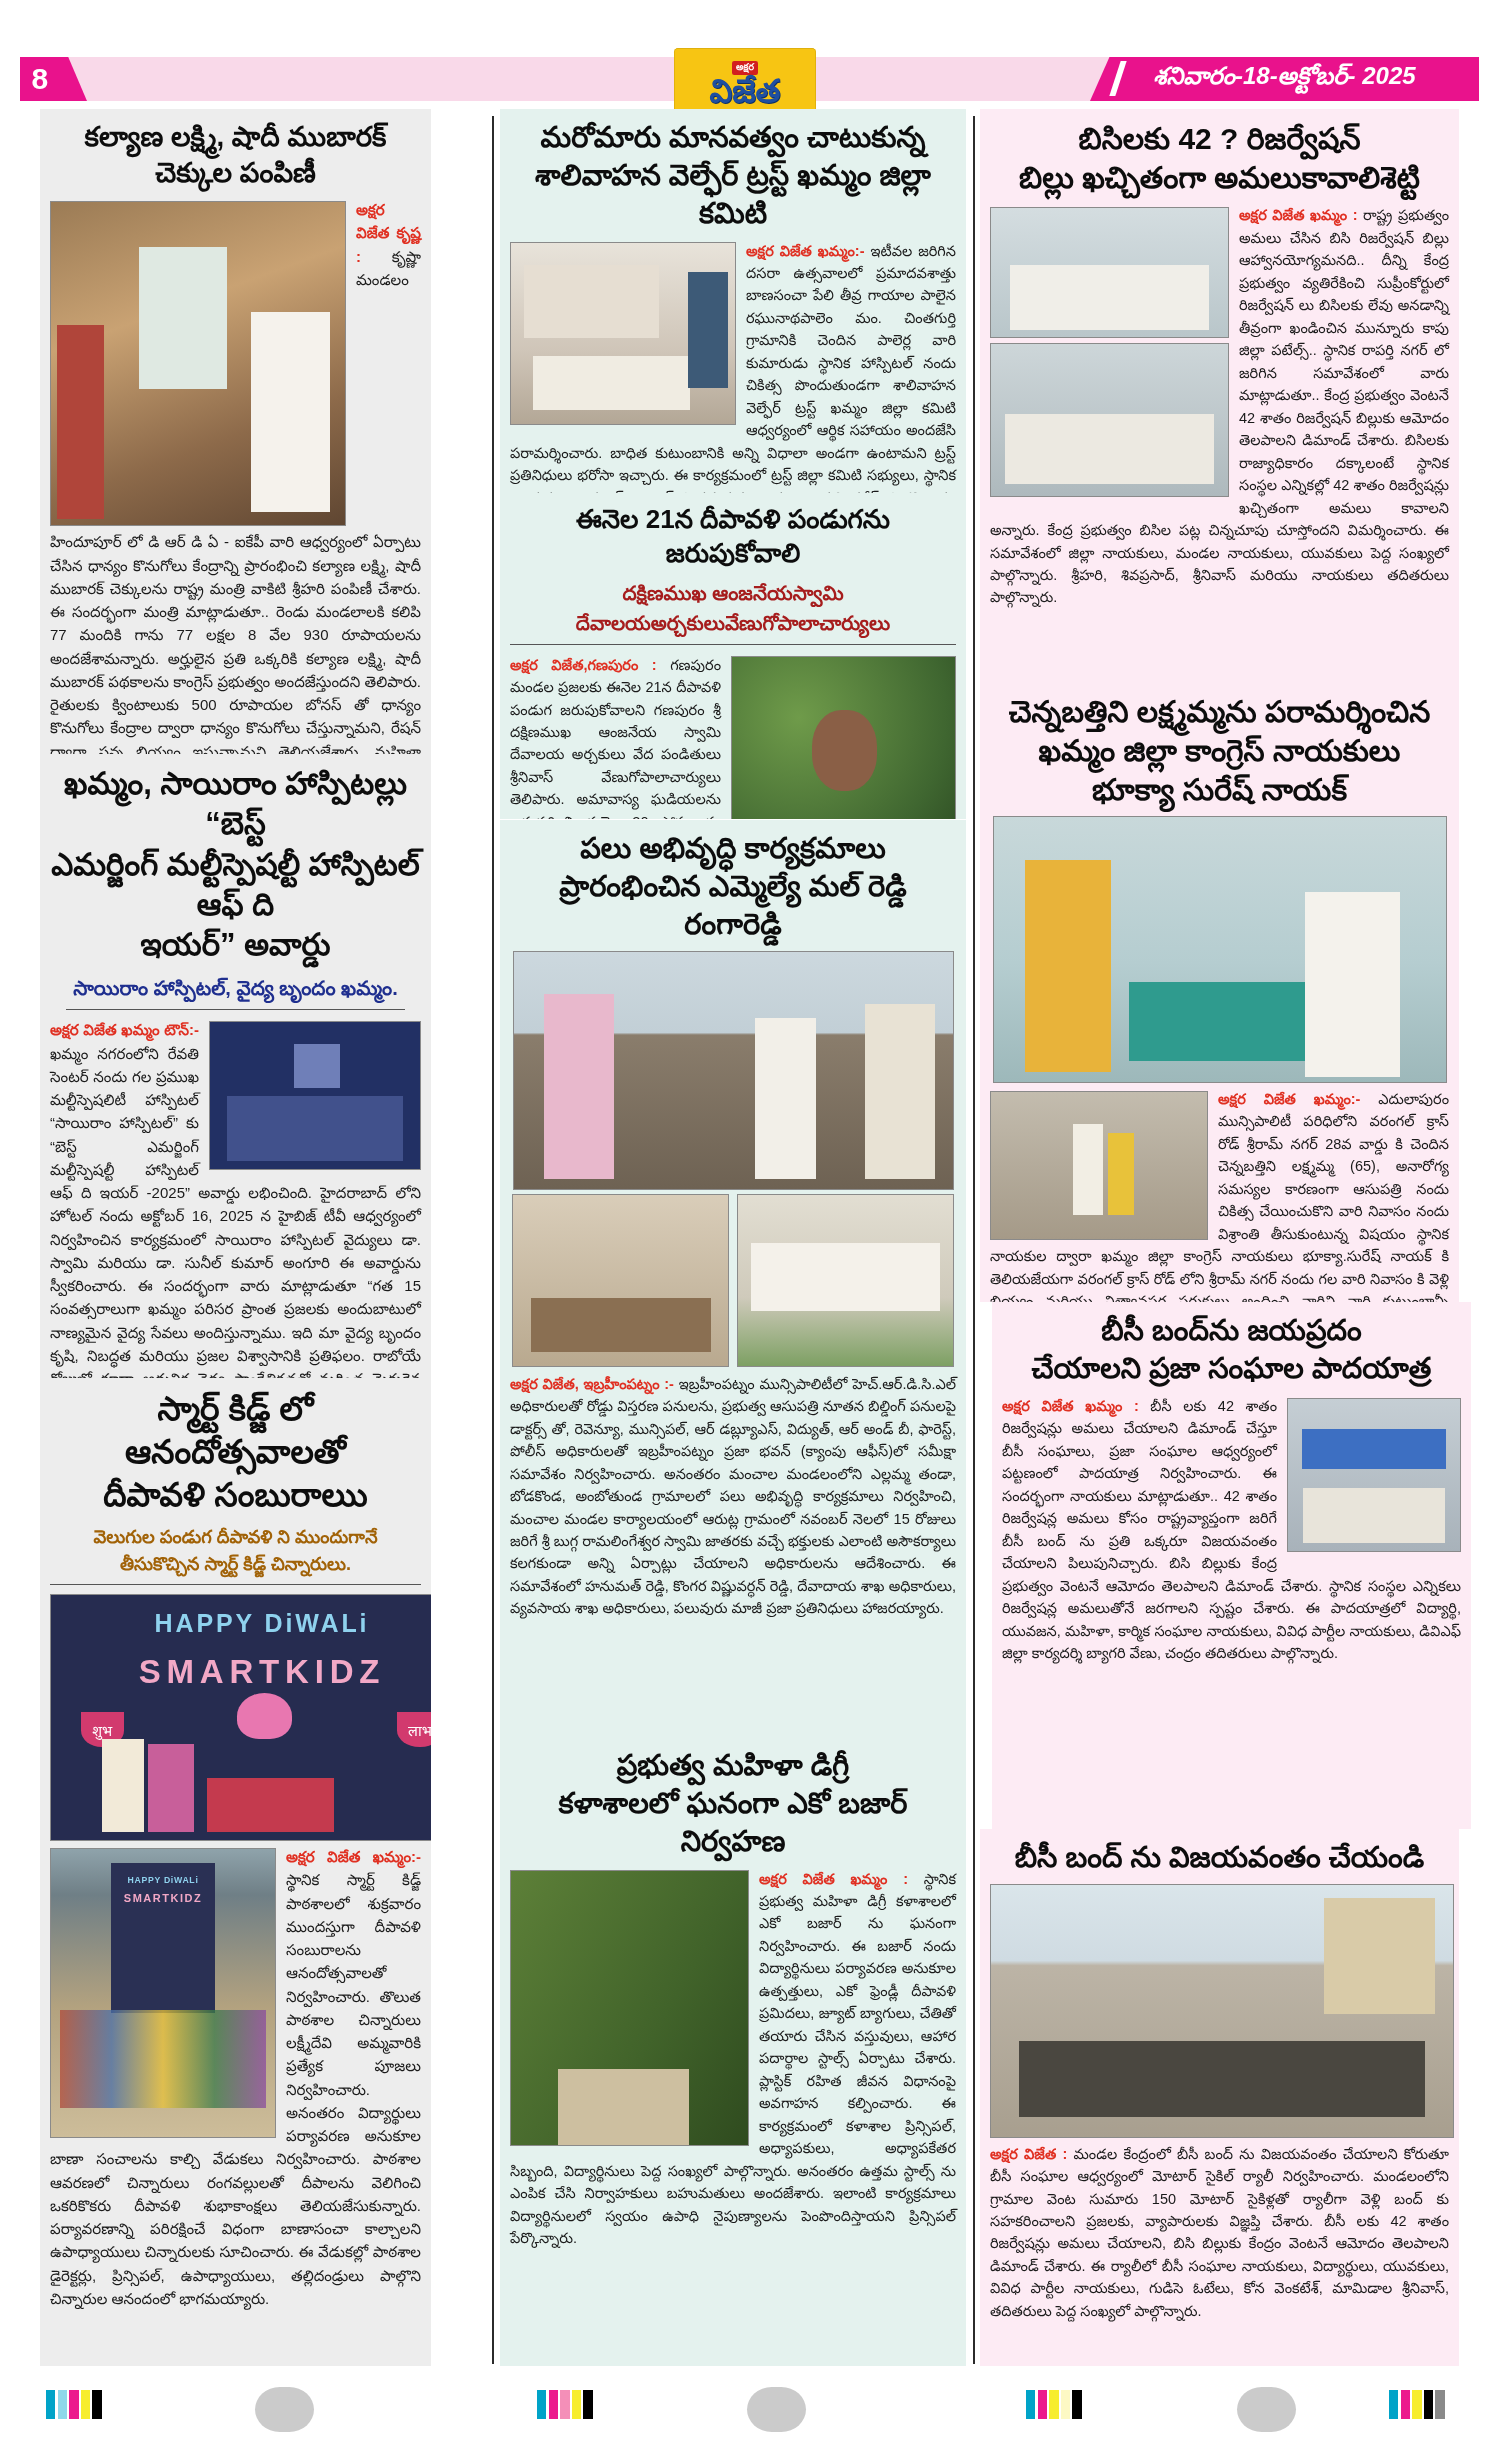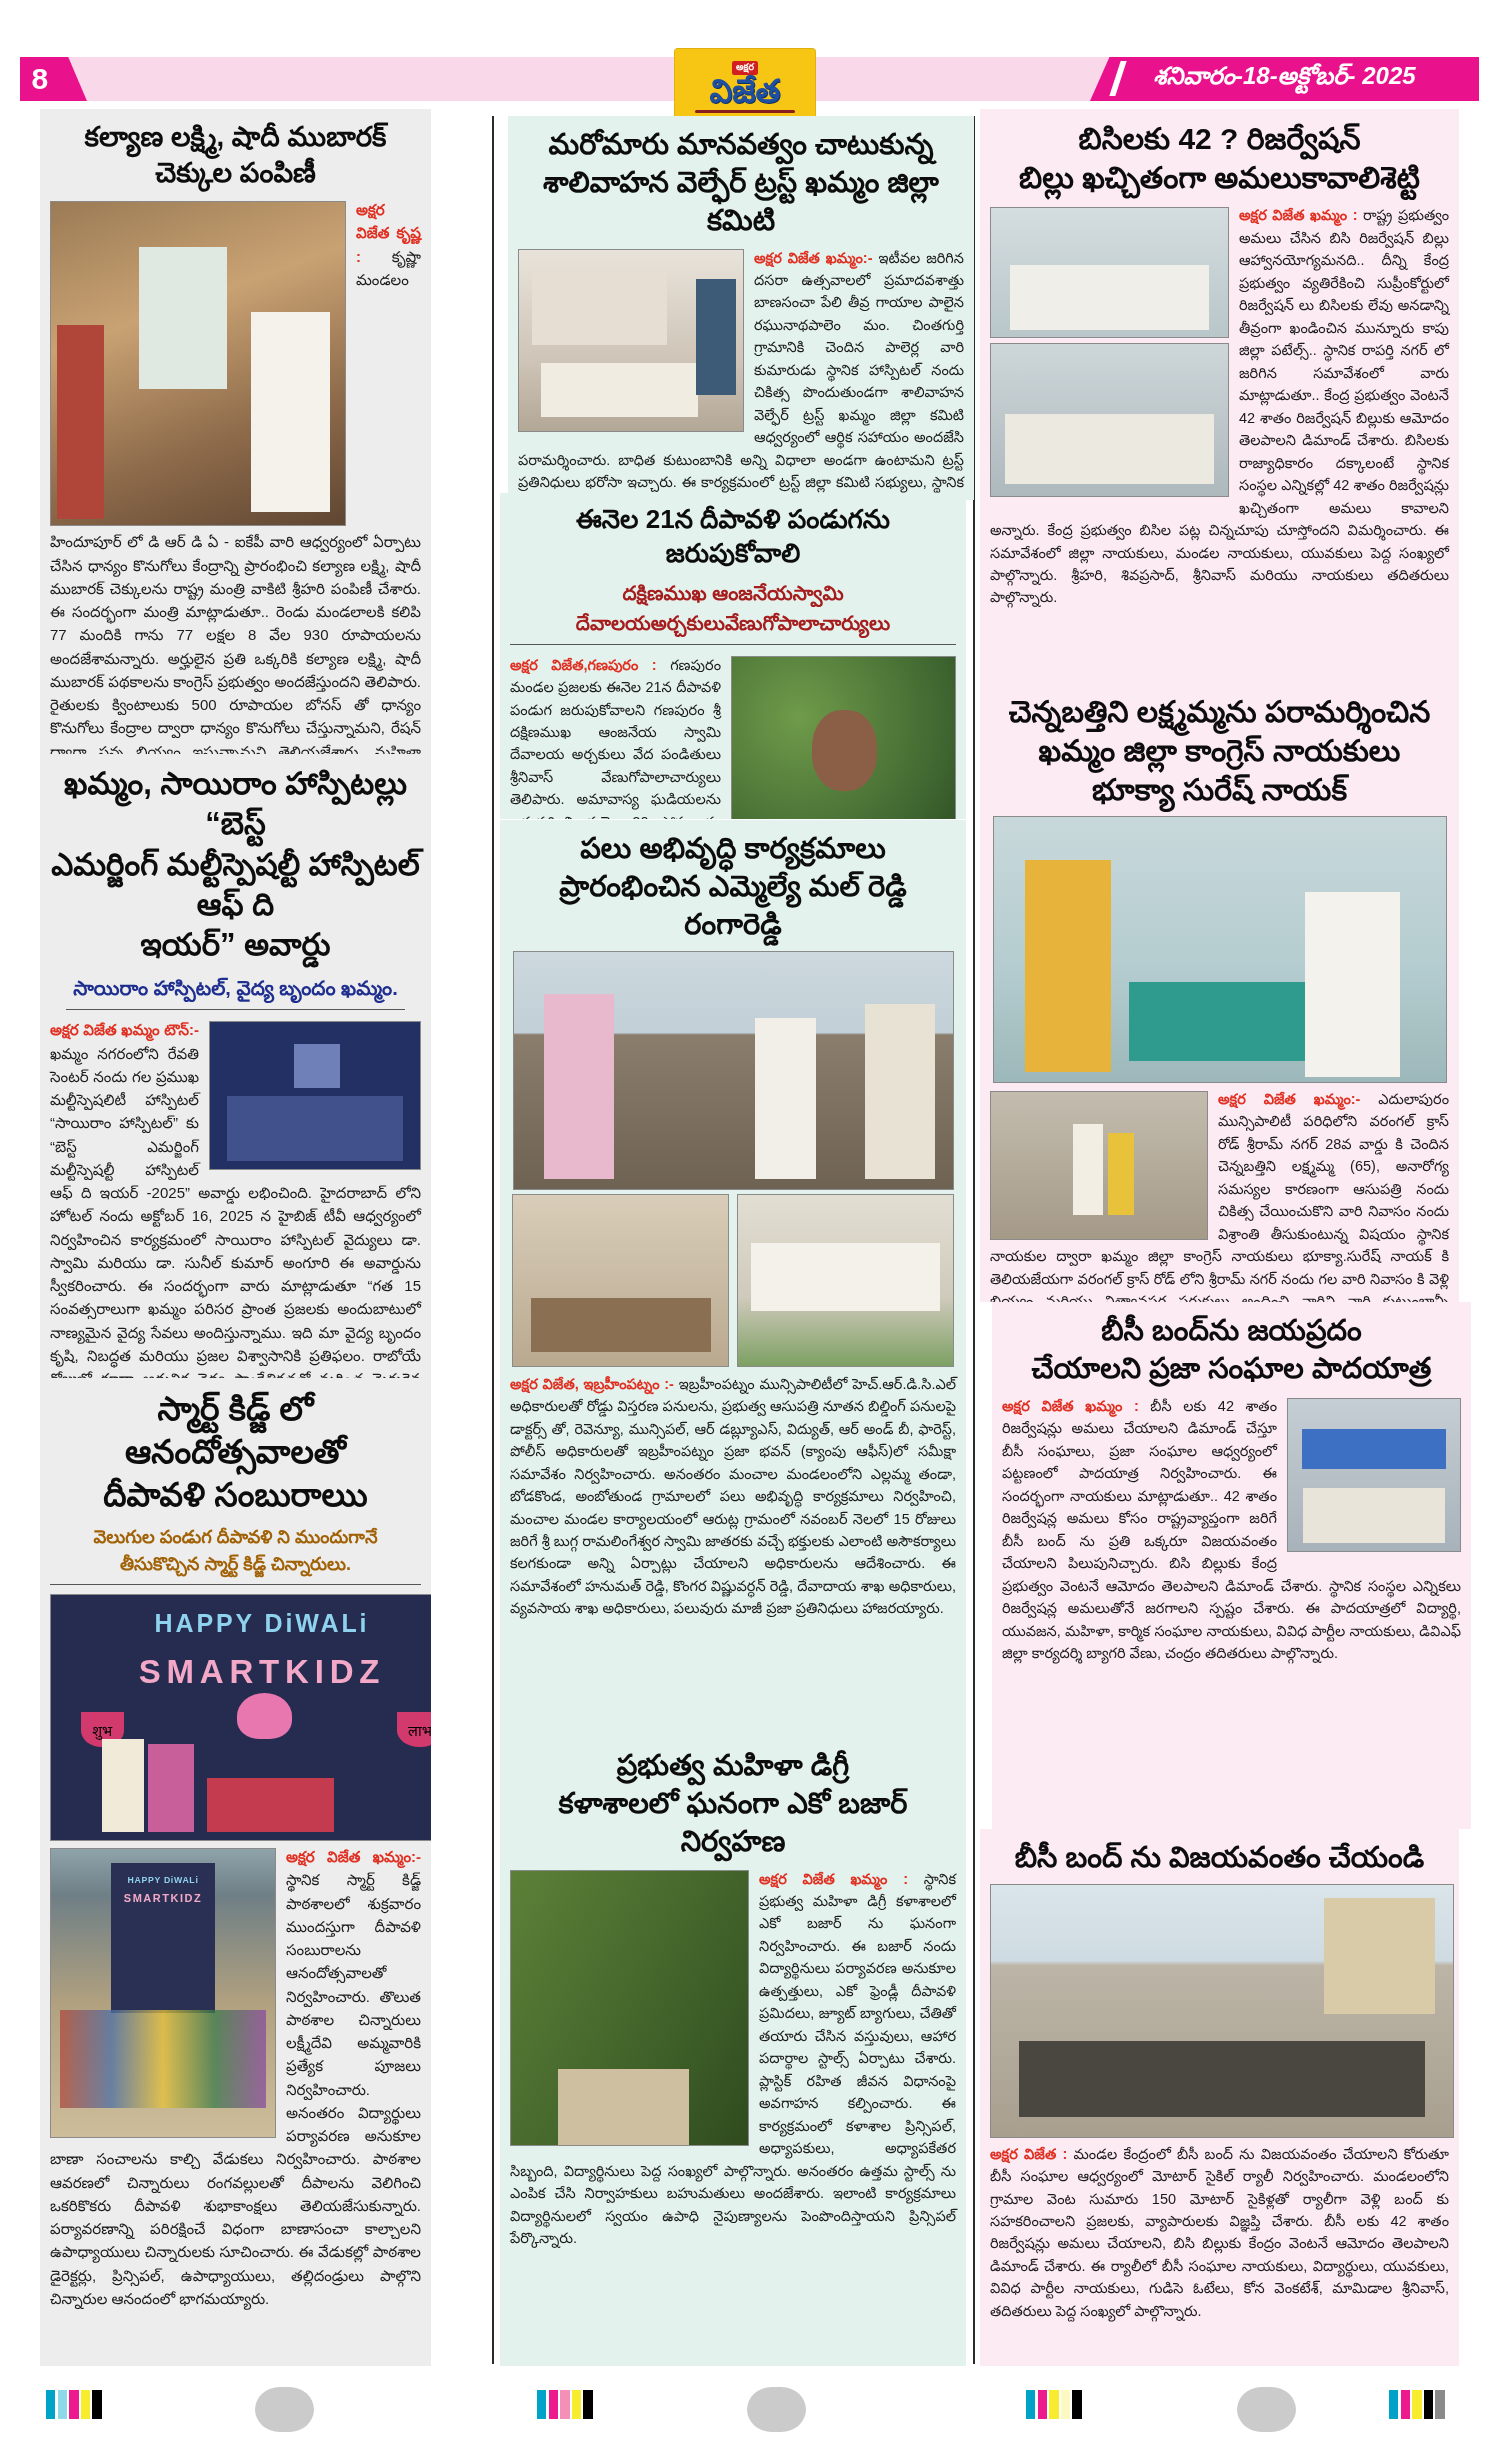--- a/index.html
+++ b/index.html
@@ -31,21 +31,21 @@
   .col-right{left:980px;width:479px;}
   .vsep{position:absolute;top:116px;height:2248px;width:1.5px;background:#2b2b2b;}
   .vs1{left:492px;} .vs2{left:973px;}
 
   .article{position:absolute;left:0;width:100%;box-sizing:border-box;padding:7.3px 10px;overflow:hidden;}
   .col-left .article{background:#ededed;}
   .col-mid .article{background:#e4f2ee;}
   .col-right .article{background:#fdebf4;}
 
   .L1{top:0;height:645px;} .L2{top:645px;height:624px;} .L3{top:1269px;height:988px;}
-  .M1{top:7px;height:384px;margin-left:8px;} .M2{top:384px;height:326px;} .M3{top:711px;height:917px;} .M4{top:1628px;height:629px;}
+  .M1{top:0;height:384px;} .M2{top:384px;height:326px;} .M3{top:711px;height:917px;} .M4{top:1628px;height:629px;}
   .R1{top:0;height:573px;} .R2{top:573px;height:620px;} .R3{top:1193px;height:527px;margin-left:12px;} .R4{top:1720px;height:537px;}
 
   
   .hl{font-weight:800;color:#0d0d0d;text-align:center;line-height:1.3;margin:2.9px 0 7.3px;}
   .hl .ln{display:block;}
   .hl-38{font-size:27.6px;} .hl-44{font-size:31px;} .hl-46{font-size:33px;}
   .hl-40{font-size:29px;} .hl-36{font-size:26px;} .hl-42{font-size:30px;}
   .sub{text-align:center;margin:1.5px 0 8.7px;}
   .sub .inner{display:inline-block;font-weight:700;border-bottom:1.5px solid #555;padding:0 7.3px 5.8px;line-height:1.5;}
   .sub-blue .inner{color:#1f2f8f;font-size:20px;}
@@ -67,21 +67,21 @@
   .ph-l1 .a2{right:5%;top:34%;width:27%;height:62%;background:#f5f2ec;}
   .ph-l1 .a3{left:2%;top:38%;width:16%;height:60%;background:#b0453a;}
 
   .ph-l2{width:212px;height:149px;background:#223064;}
   .ph-l2 .a1{left:8%;bottom:6%;width:84%;height:44%;background:#41518c;}
   .ph-l2 .a2{left:40%;top:15%;width:22%;height:30%;background:#6f7fb8;}
 
   .ph-l3big{width:424px;height:247px;background:#262c50;}
   .ph-l3big .t1{position:absolute;top:6%;width:100%;text-align:center;color:#8fd2ee;font-size:25px;font-weight:800;letter-spacing:2.9px;}
   .ph-l3big .t2{position:absolute;top:24%;width:100%;text-align:center;color:#f2a8c6;font-size:33px;font-weight:800;letter-spacing:5.8px;}
-  .ph-l3big .dl,.ph-l3big .dr{position:absolute;top:48%;background:#d23a6e;color:#000000;font-size:14.5px;
+  .ph-l3big .dl,.ph-l3big .dr{position:absolute;top:48%;background:#d23a6e;color:#ffffff;font-size:14.5px;
     padding:7.3px 11.6px;border-radius:0 0 48% 48%;}
   .ph-l3big .dl{left:7%;} .ph-l3big .dr{right:7%;}
   .ph-l3big .a1{left:37%;bottom:3%;width:30%;height:22%;background:#c43a4e;}
   .ph-l3big .a2{left:44%;top:40%;width:13%;height:19%;background:#e877b0;border-radius:50% 50% 40% 40%;}
   .ph-l3big .a3{left:12%;bottom:3%;width:10%;height:38%;background:#f2ead8;}
   .ph-l3big .a4{left:23%;bottom:3%;width:11%;height:36%;background:#c85f9a;}
 
   .ph-l3small{width:226px;height:290px;background:linear-gradient(#8fa3ab 0%,#6f7f86 16%,#b3a27f 55%,#cdbd9a 100%);}
   .ph-l3small .a1{left:27%;top:5%;width:46%;height:52%;background:#2a3054;}
   .ph-l3small .t1{position:absolute;top:9%;width:100%;text-align:center;color:#8fd2ee;font-size:8.7px;font-weight:700;letter-spacing:0.7px;}

